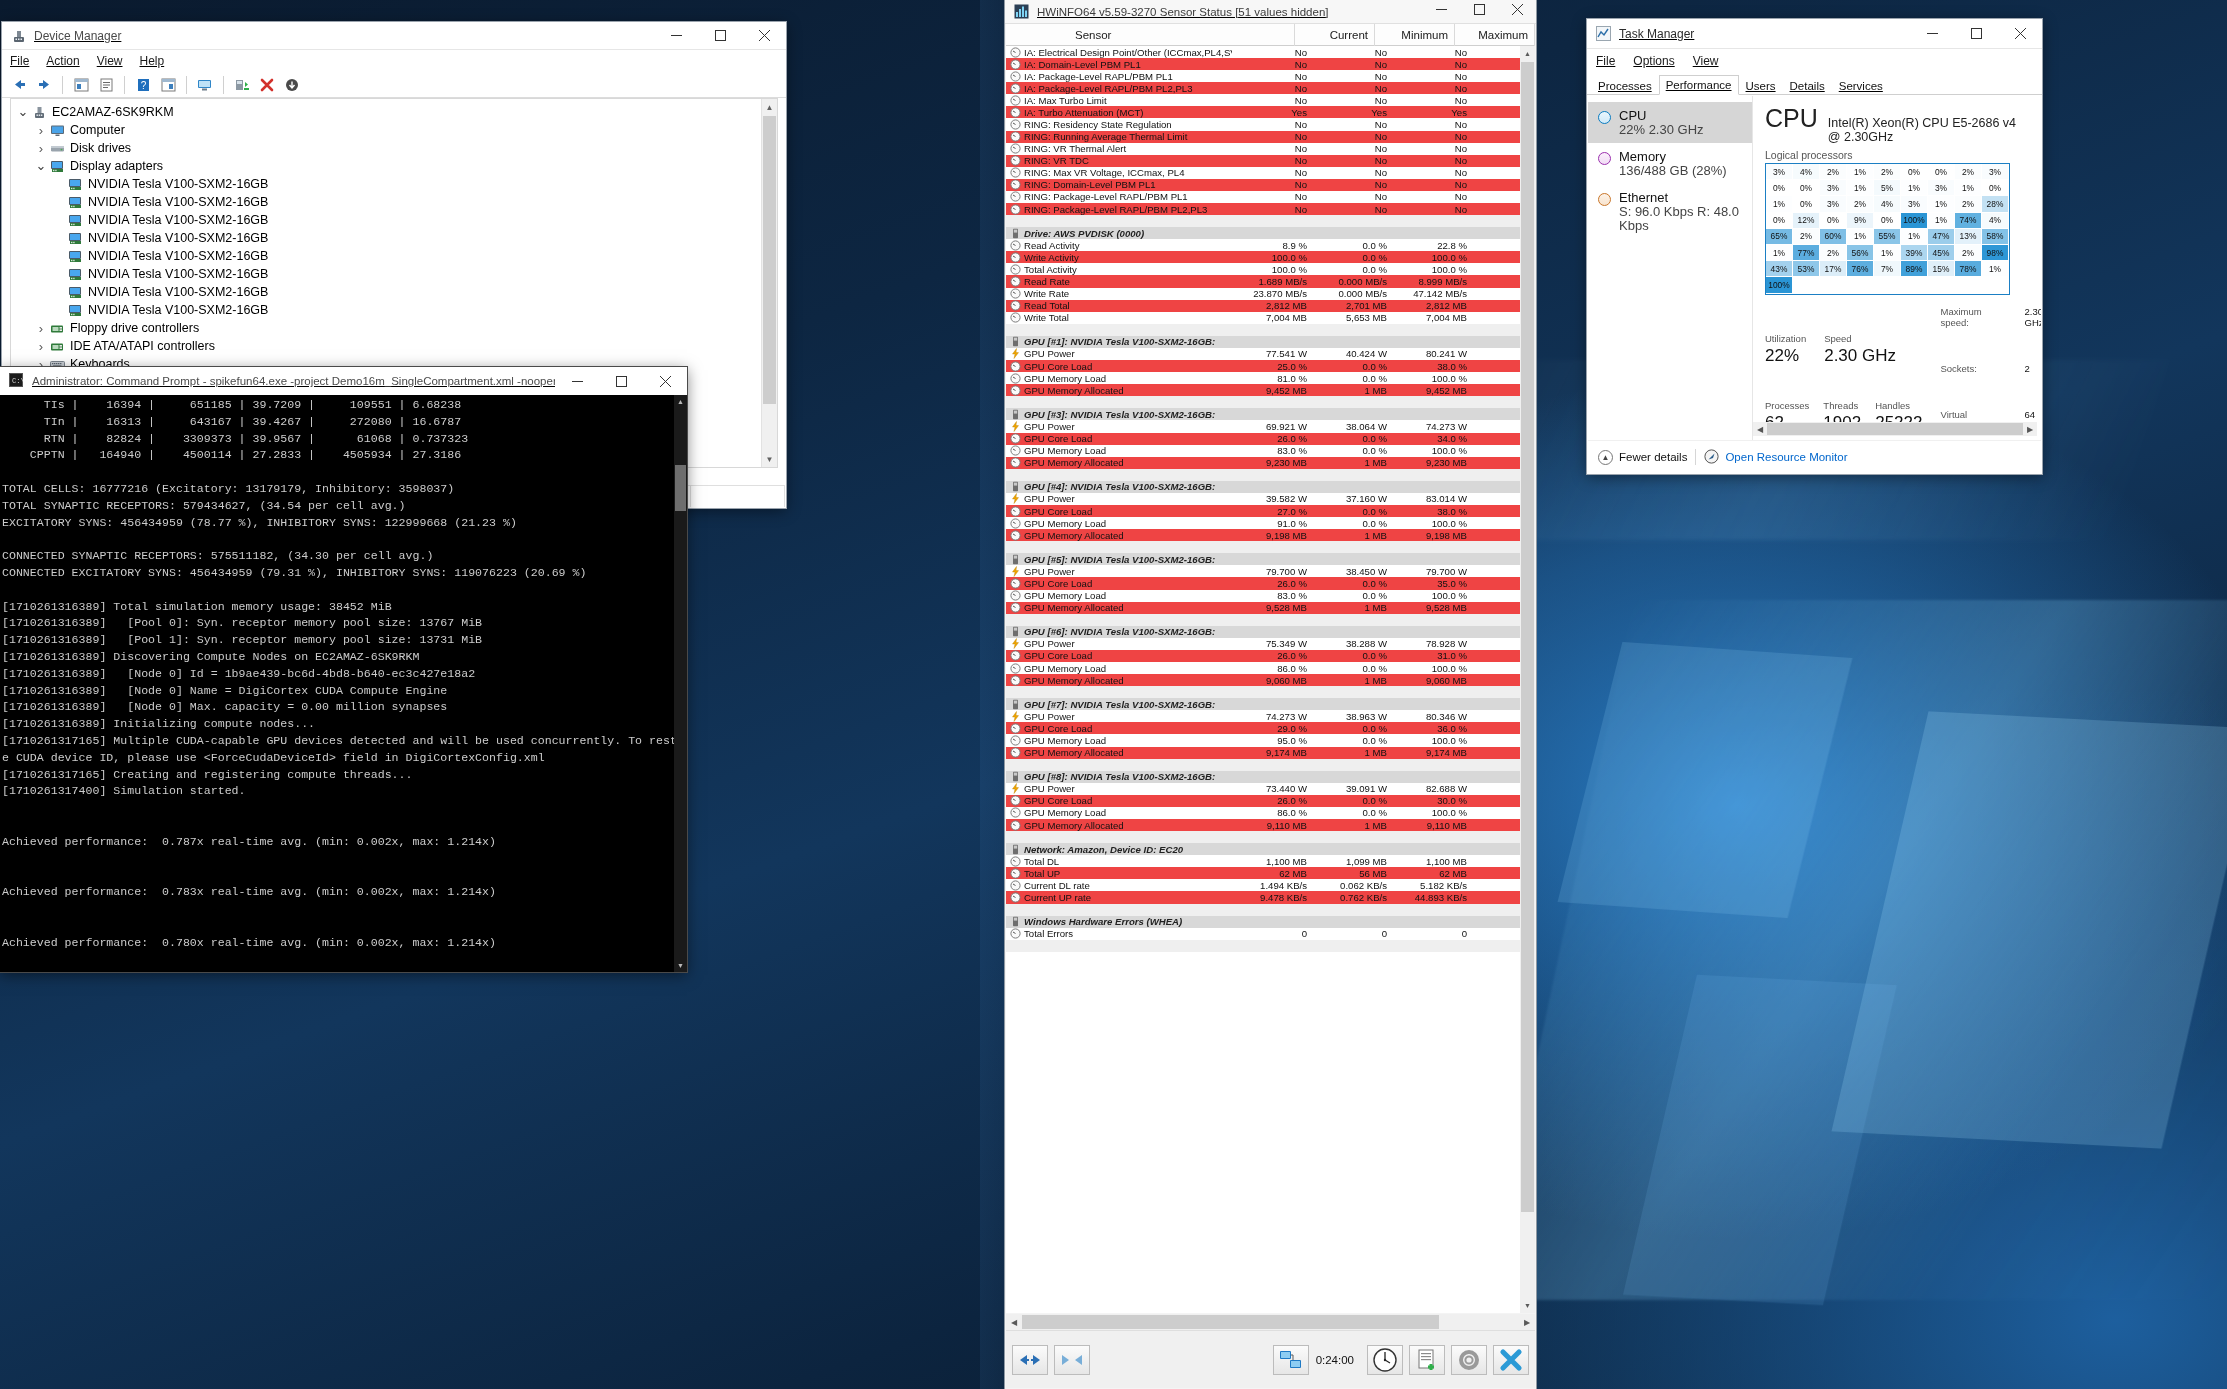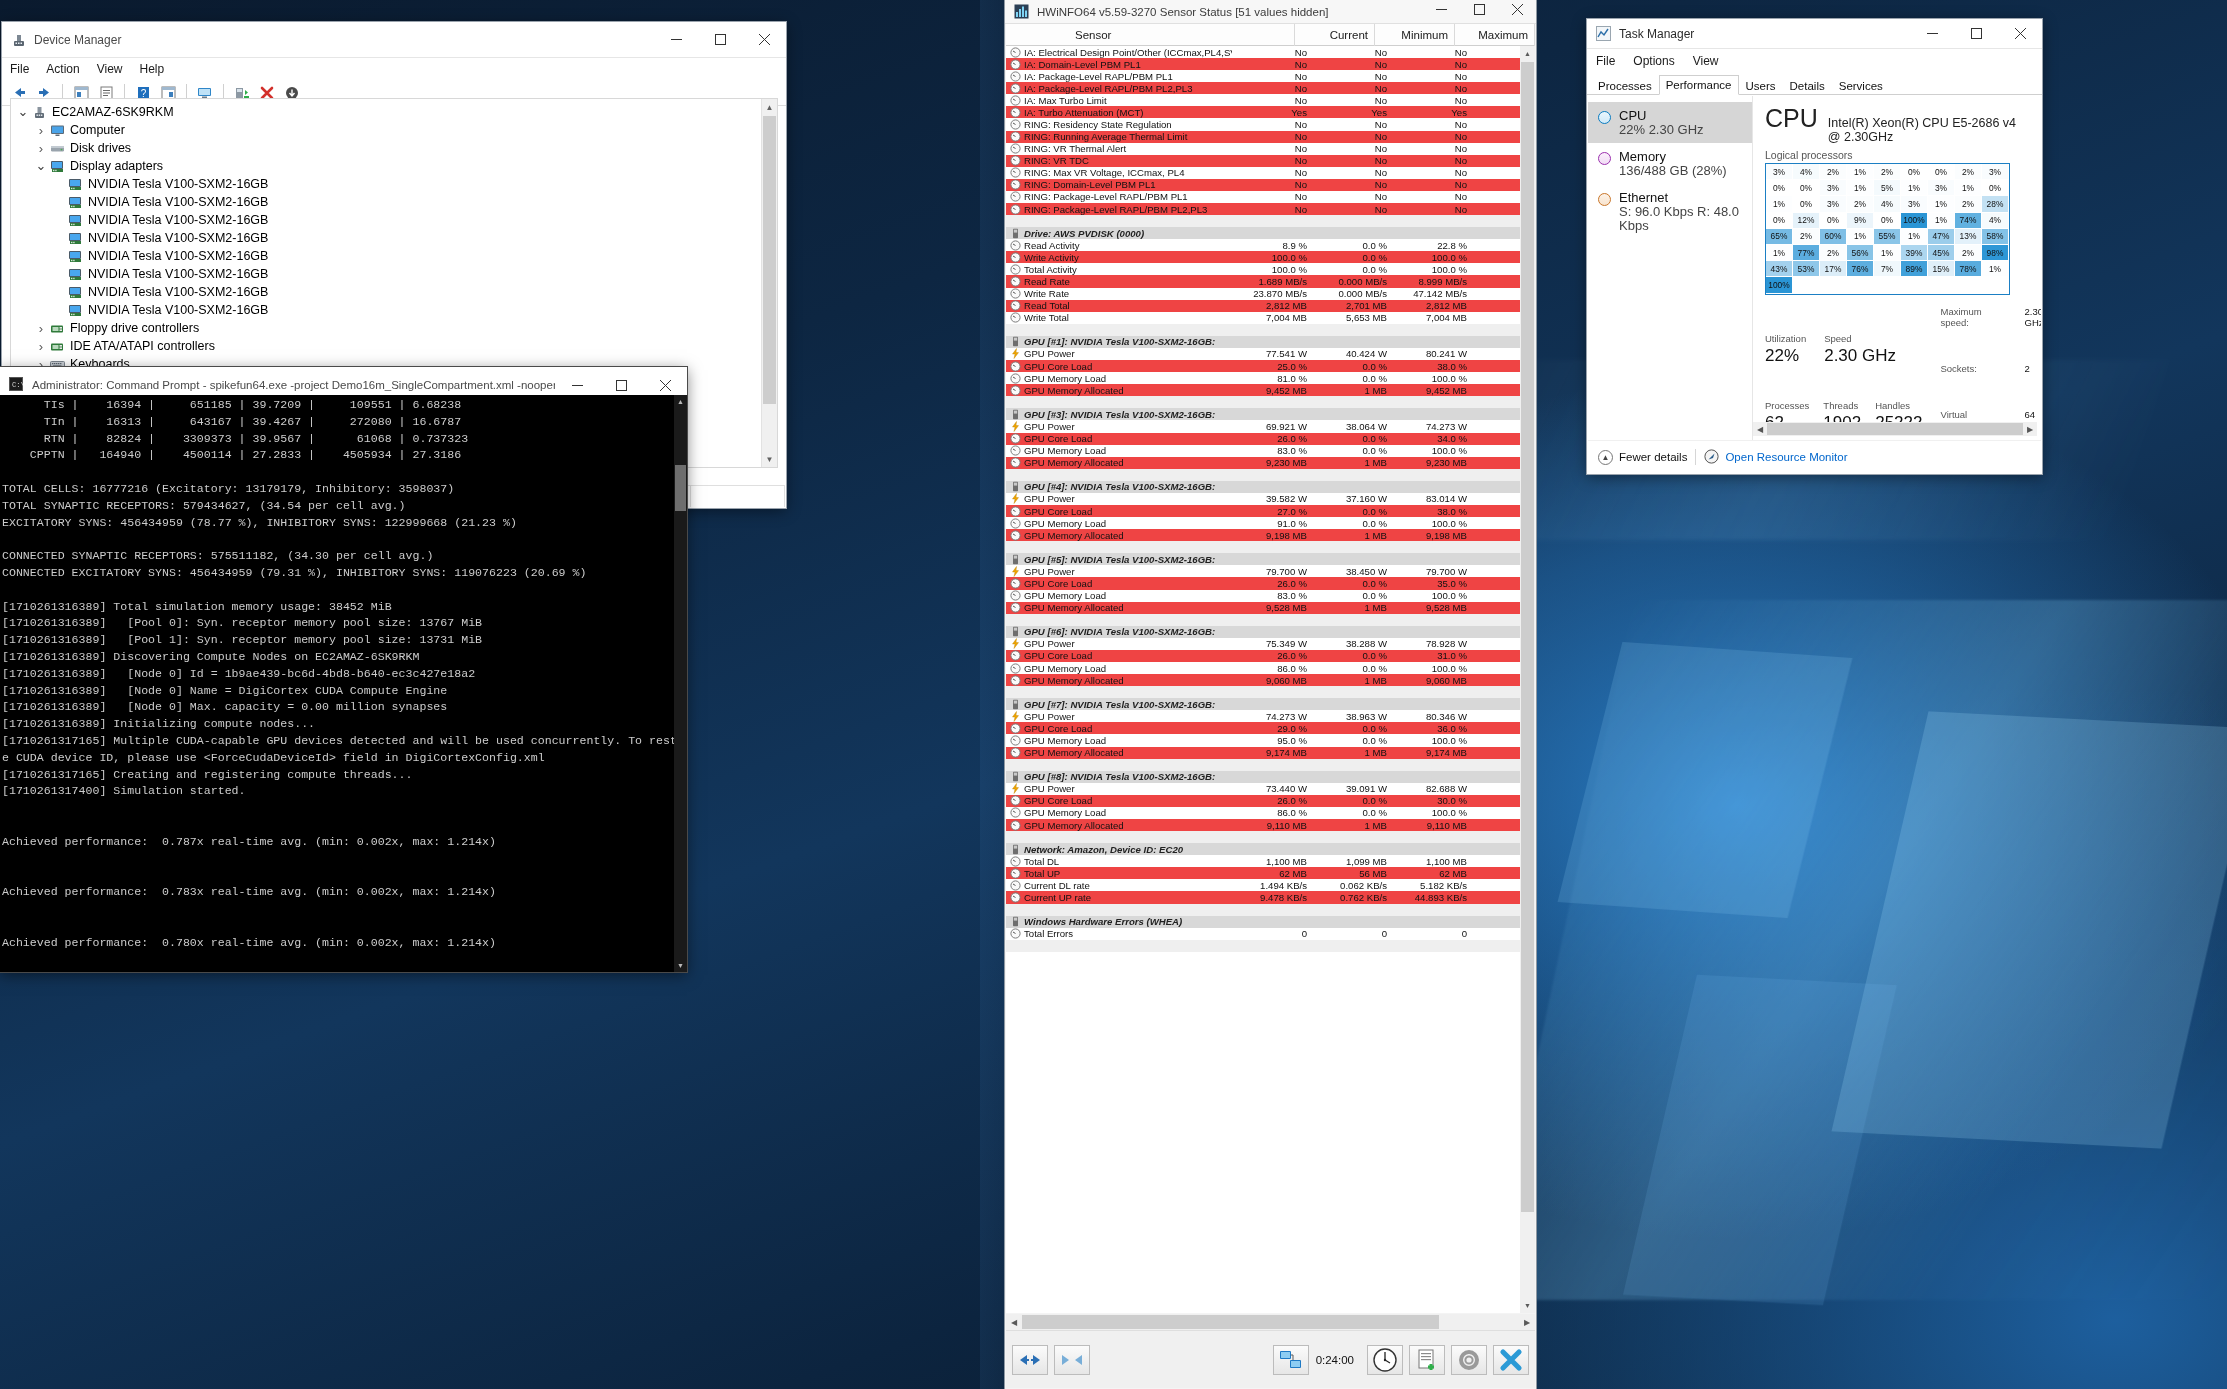--- a/index.html
+++ b/index.html
@@ -17,22 +17,22 @@
   .beam1{left:1560px;top:600px;width:760px;height:700px;
     background:linear-gradient(115deg, rgba(120,200,255,0.00) 0%, rgba(140,215,255,0.22) 40%, rgba(90,170,240,0.05) 70%, rgba(0,0,0,0) 100%);
     transform:skewX(-12deg);filter:blur(1px);}
   .beam2{left:1590px;top:650px;width:230px;height:260px;background:rgba(150,220,255,.16);transform:skew(-14deg,4deg);filter:blur(.5px);}
   .beam3{left:1880px;top:720px;width:330px;height:420px;background:rgba(165,225,255,.20);transform:skew(-13deg,3deg);filter:blur(.5px);}
   .beam4{left:1660px;top:980px;width:200px;height:320px;background:rgba(120,195,250,.13);transform:skew(-13deg,3deg);filter:blur(.6px);}
   .beam5{left:1440px;top:360px;width:700px;height:180px;background:linear-gradient(100deg,rgba(255,255,255,0) 0%, rgba(160,220,255,.10) 50%, rgba(255,255,255,0) 100%);transform:skewX(-18deg);filter:blur(2px);}
   .beam6{left:980px;top:0px;width:60px;height:1389px;background:linear-gradient(90deg, rgba(80,150,220,.10), rgba(0,0,0,0));}
 
   
-  .win{position:absolute;background:#fff;box-shadow:0 0 0 1px #9aa3ad, 0 3px 14px rgba(0,0,0,.45);}
-  .titlebar{height:36px;display:flex;align-items:center;background:#fff;border-bottom:1px solid #e6e6e6;}
+  .win{position:absolute;background:#fff;box-shadow:0 0 0 1px #9aa3ad, 0 3px 14px rgba(0,0,0,.45);text-decoration:underline;}
+  .titlebar{height:28px;display:flex;align-items:center;background:#fff;border-bottom:1px solid #e6e6e6;}
   .titlebar .ticon{width:16px;height:16px;margin:0 7px 0 9px;flex:none;}
   .titlebar .ttext{font-size:12px;color:#4a4a4a;white-space:nowrap;overflow:hidden;flex:1;}
   .wbtns{display:flex;height:28px;flex:none;}
   .wbtn{width:44px;height:28px;display:flex;align-items:center;justify-content:center;color:#333;font-size:11px;line-height:1;}
   .wbtn svg{display:block;}
   .menubar{height:22px;display:flex;align-items:center;padding-left:8px;gap:17px;font-size:12px;color:#1a1a1a;background:#fff;}
   .menubar span{cursor:default;}
 
   
   #devmgr{left:2px;top:22px;width:784px;height:486px;}

